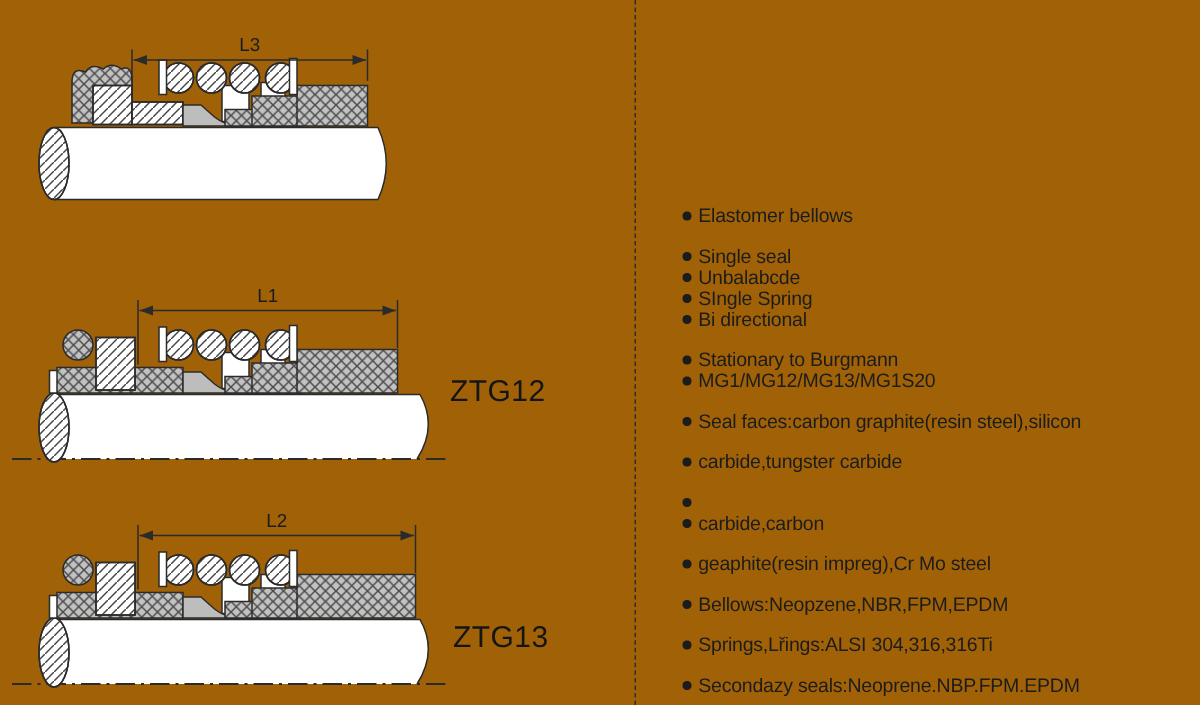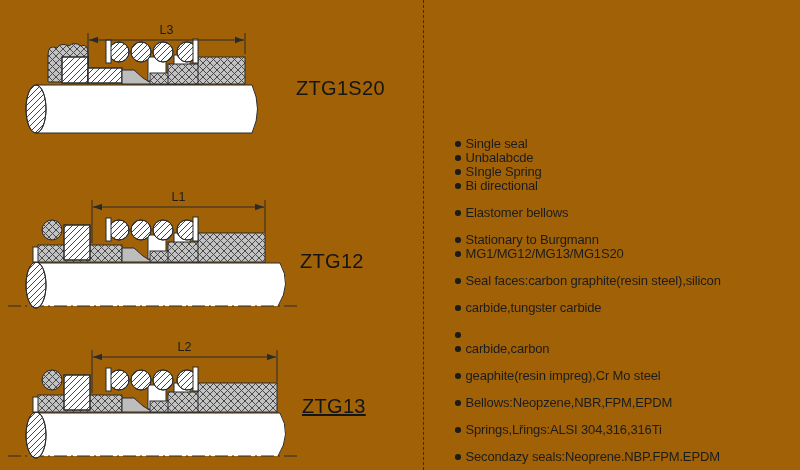--- a/index.html
+++ b/index.html
@@ -9,21 +9,21 @@
   }
   .diagram-svg{position:absolute;left:0;}
   #seal-0{top:0;}
   #seal-1{top:160px;}
   #seal-2{top:310px;}
   .model-label{
     position:absolute;font-size:20px;font-weight:500;color:#151515;letter-spacing:.3px;
   }
   #model-0{left:296px;top:77px;}
   #model-1{left:300px;top:250px;}
-  #model-2{left:302px;top:395px;text-decoration:underline;}
+  #model-2{left:302px;top:414px;}
   .dim-label{
     font-family:"Liberation Sans", sans-serif;font-size:12.5px;fill:#1c1c1c;text-anchor:middle;
   }
   .separator{
     position:absolute;left:423px;top:0;height:470px;width:0;
     border-left:1.5px dashed #2e2e2e;
   }
   .spec-panel{position:absolute;left:455px;top:137px;width:340px;}
   .spec-group{margin-top:13px;}
   .spec-group:first-child{margin-top:0;}
@@ -73,21 +73,20 @@
         <rect x="106" y="40" width="5" height="23" fill="#fff" stroke="#2b2b2b" stroke-width="1"></rect>
         <rect x="193" y="39" width="5" height="24" fill="#fff" stroke="#2b2b2b" stroke-width="1"></rect>
         <line x1="88" y1="33" x2="88" y2="65" stroke="#2b2b2b" stroke-width="1"></line>
         <line x1="245" y1="33" x2="245" y2="54" stroke="#2b2b2b" stroke-width="1"></line>
         <line x1="89" y1="40" x2="244" y2="40" stroke="#2b2b2b" stroke-width="1"></line>
         <polygon points="89,40 98,36.7 98,43.3" fill="#2b2b2b"></polygon>
         <polygon points="244,40 235,36.7 235,43.3" fill="#2b2b2b"></polygon>
       </g>
     <text class="dim-label" x="166.5" y="34">L3</text>
   </svg>
-  <div class="model-label" id="model-0">ZTG1S20</div>
 
   <svg id="seal-1" class="diagram-svg" width="420" height="152" viewBox="0 0 420 152">
     <g class="art">
         <defs>
           <pattern id="pt1h" width="6" height="6" patternUnits="userSpaceOnUse">
             <path d="M0,6 L6,0" stroke="#454545" stroke-width="1"></path>
           </pattern>
           <pattern id="pt1x" width="7" height="7" patternUnits="userSpaceOnUse">
             <rect width="7" height="7" fill="#c2c2c2"></rect>
             <path d="M0,7 L7,0 M0,0 L7,7" stroke="#4a4a4a" stroke-width="1"></path>
@@ -175,44 +174,44 @@
     <text class="dim-label" x="184.5" y="41">L2</text>
   </svg>
   <div class="model-label" id="model-2">ZTG13</div>
 
   <div class="separator"></div>
 
   <div class="spec-panel">
       <div class="spec-group">
         <div class="spec-line">
           <span class="dot"></span>
+          <span class="spec-text">Elastomer bellows</span>
+        </div>
+      </div>
+      <div class="spec-group">
+        <div class="spec-line">
+          <span class="dot"></span>
           <span class="spec-text">Single seal</span>
         </div>
         <div class="spec-line">
           <span class="dot"></span>
           <span class="spec-text">Unbalabcde</span>
         </div>
         <div class="spec-line">
           <span class="dot"></span>
           <span class="spec-text">SIngle Spring</span>
         </div>
         <div class="spec-line">
           <span class="dot"></span>
           <span class="spec-text">Bi directional</span>
         </div>
       </div>
       <div class="spec-group">
         <div class="spec-line">
           <span class="dot"></span>
-          <span class="spec-text">Elastomer bellows</span>
-        </div>
-      </div>
-      <div class="spec-group">
-        <div class="spec-line">
-          <span class="dot"></span>
           <span class="spec-text">Stationary to Burgmann</span>
         </div>
         <div class="spec-line">
           <span class="dot"></span>
           <span class="spec-text">MG1/MG12/MG13/MG1S20</span>
         </div>
       </div>
       <div class="spec-group">
         <div class="spec-line">
           <span class="dot"></span>

